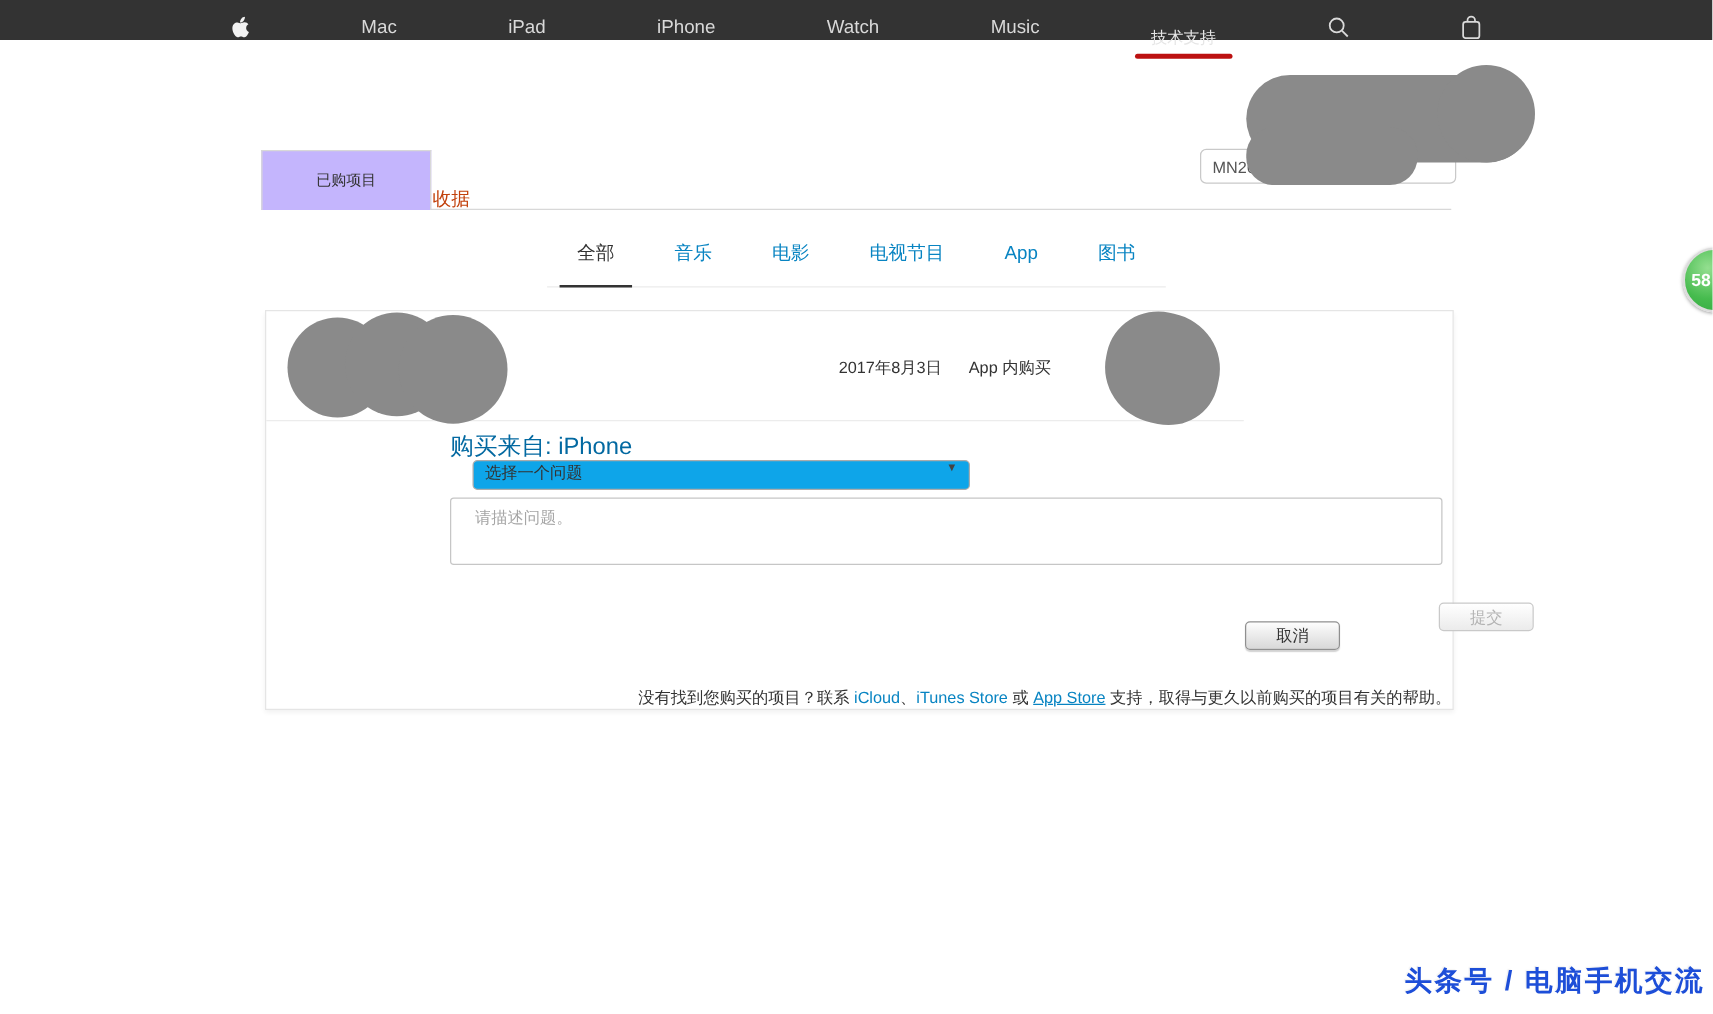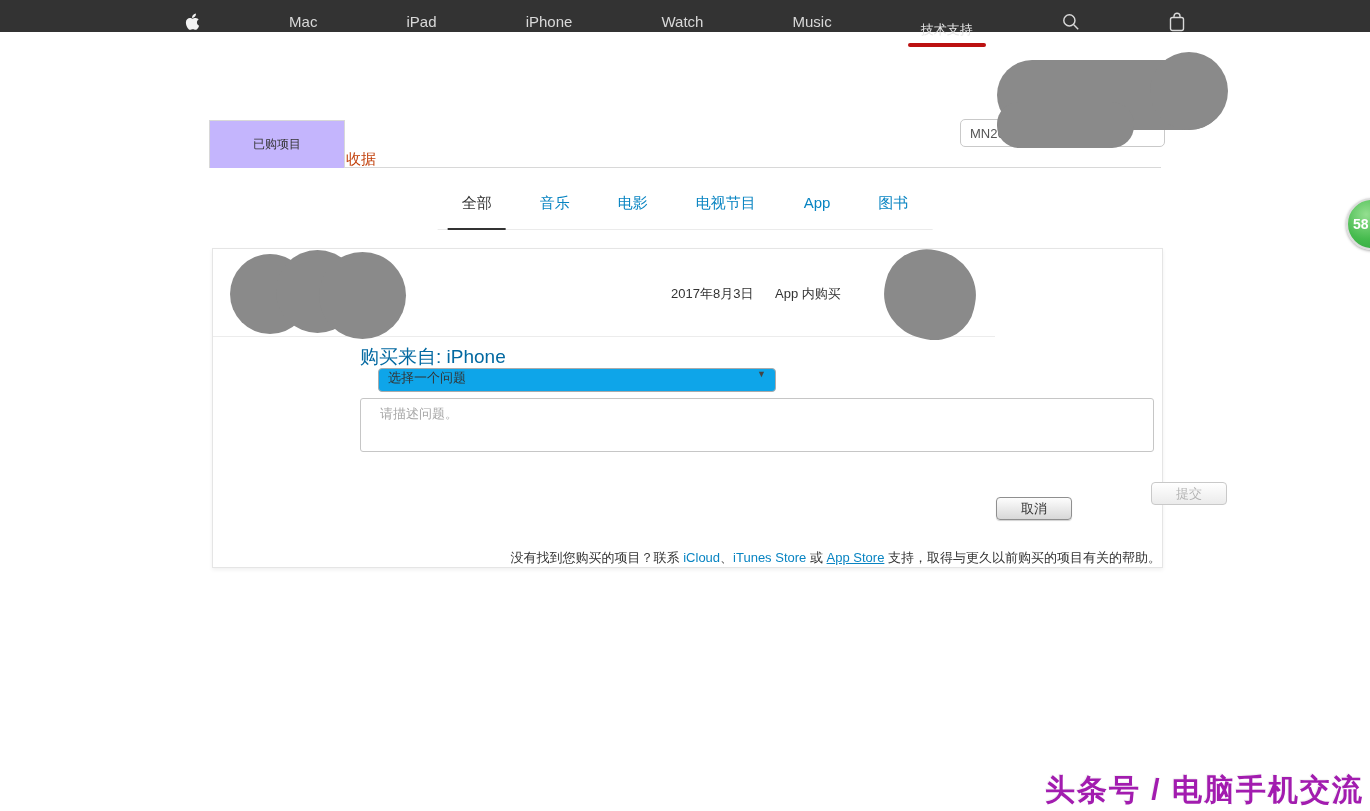--- a/index.html
+++ b/index.html
@@ -80,21 +80,21 @@
   .help { position:absolute; left:0; top:505px; width:952px; text-align:right; font-size:13px; color:#333; }
   .help a { color:#0884c2; text-decoration:none; cursor:pointer; }
   .help a.underlined { text-decoration:underline; }
 
   
   .chat-badge { position:absolute; left:1346px; top:198px; width:52px; height:52px; border-radius:50%;
     background:radial-gradient(circle at 38% 30%, #94df90, #46bb4e 55%, #2da53c);
     border:2px solid #dcdcdc; box-sizing:border-box; box-shadow:0 1px 3px rgba(0,0,0,0.35);
     z-index:30; color:#fff; font-weight:700; font-size:14px; display:flex; align-items:center;
     padding-left:5px; cursor:pointer; }
-  .watermark { position:absolute; right:6px; top:770px; font-size:30px; font-weight:700; color:#a21caf;
+  .watermark { position:absolute; right:6px; top:770px; font-size:22px; font-weight:700; color:#1d4ed8;
     letter-spacing:2px; text-shadow:2px 2px 1px #ffffff, -1px -1px 1px #f0f0f0; z-index:25; }
 </style>
 </head>
 <body>
 
 <div class="navbar">
   <div class="nav-inner">
     <span class="nav-icon">
       <svg width="15" height="18" viewBox="0 0 384 512">
           <path fill="#f2f2f2" d="M318.7 268.7c-.2-36.7 16.4-64.4 50-84.8-18.8-26.9-47.2-41.7-84.7-44.6-35.5-2.8-74.3 20.7-88.5 20.7-15 0-49.4-19.7-76.4-19.7C63.3 140.3 4 183.9 4 272.6c0 26.2 4.8 53.3 14.4 81.2 12.8 36.7 59 126.7 107.2 125.2 25.2-.6 43-17.9 75.8-17.9 31.8 0 48.3 17.9 76.4 17.9 48.6-.7 90.4-82.5 102.6-119.3-65.2-30.7-61.7-90-61.7-91zM260.9 100.3c19.4-23 32.6-55 29-87.3-28 1.1-61.9 18.6-81.2 41.6-17.9 20.8-33.6 54.1-29.4 86 31.2 2.4 63.1-15.9 81.6-40.3z"></path>

